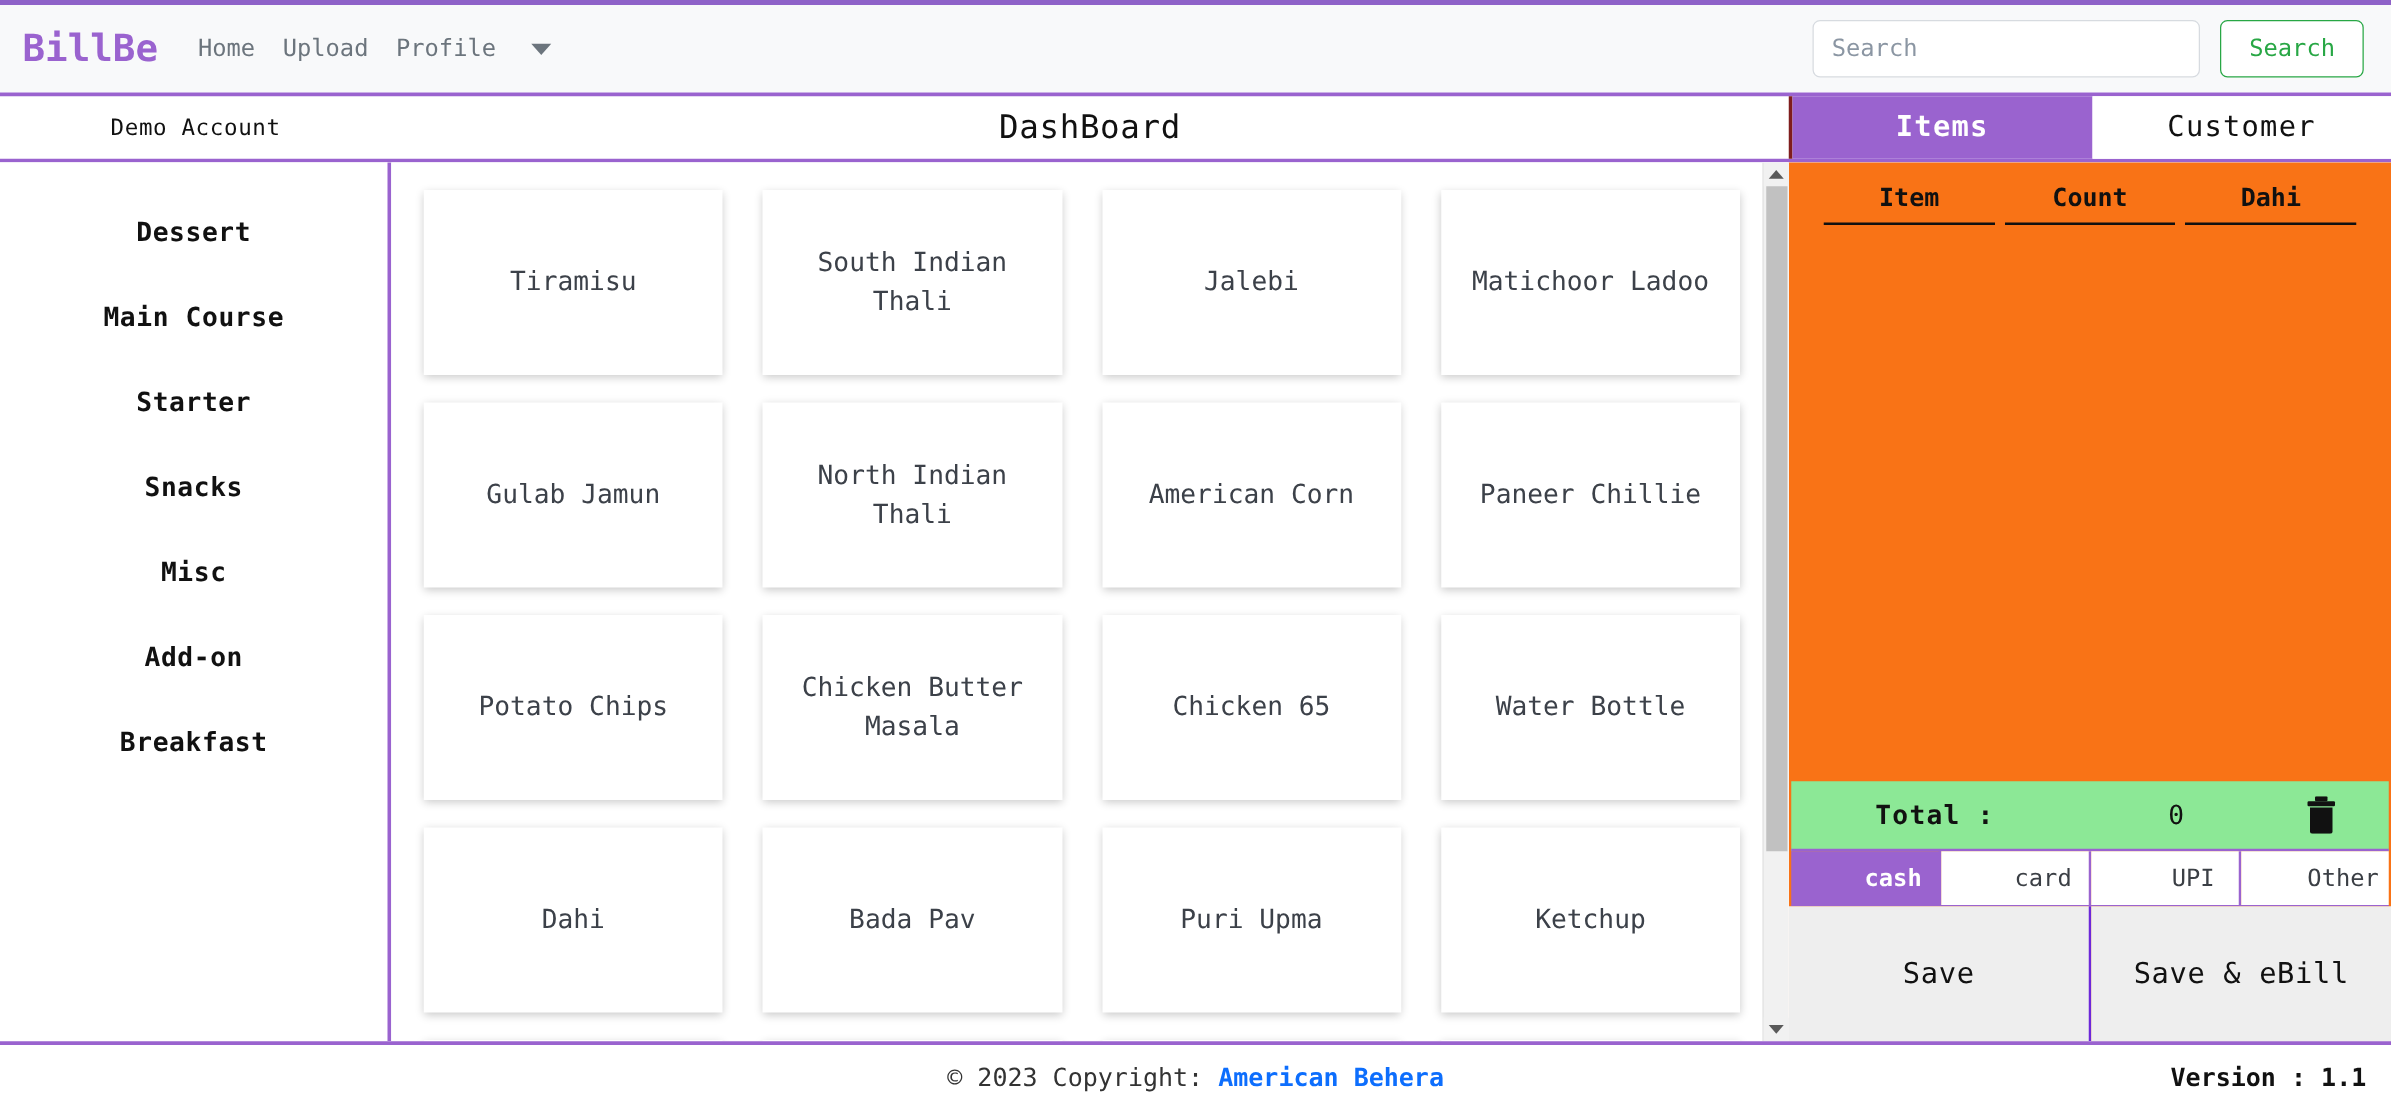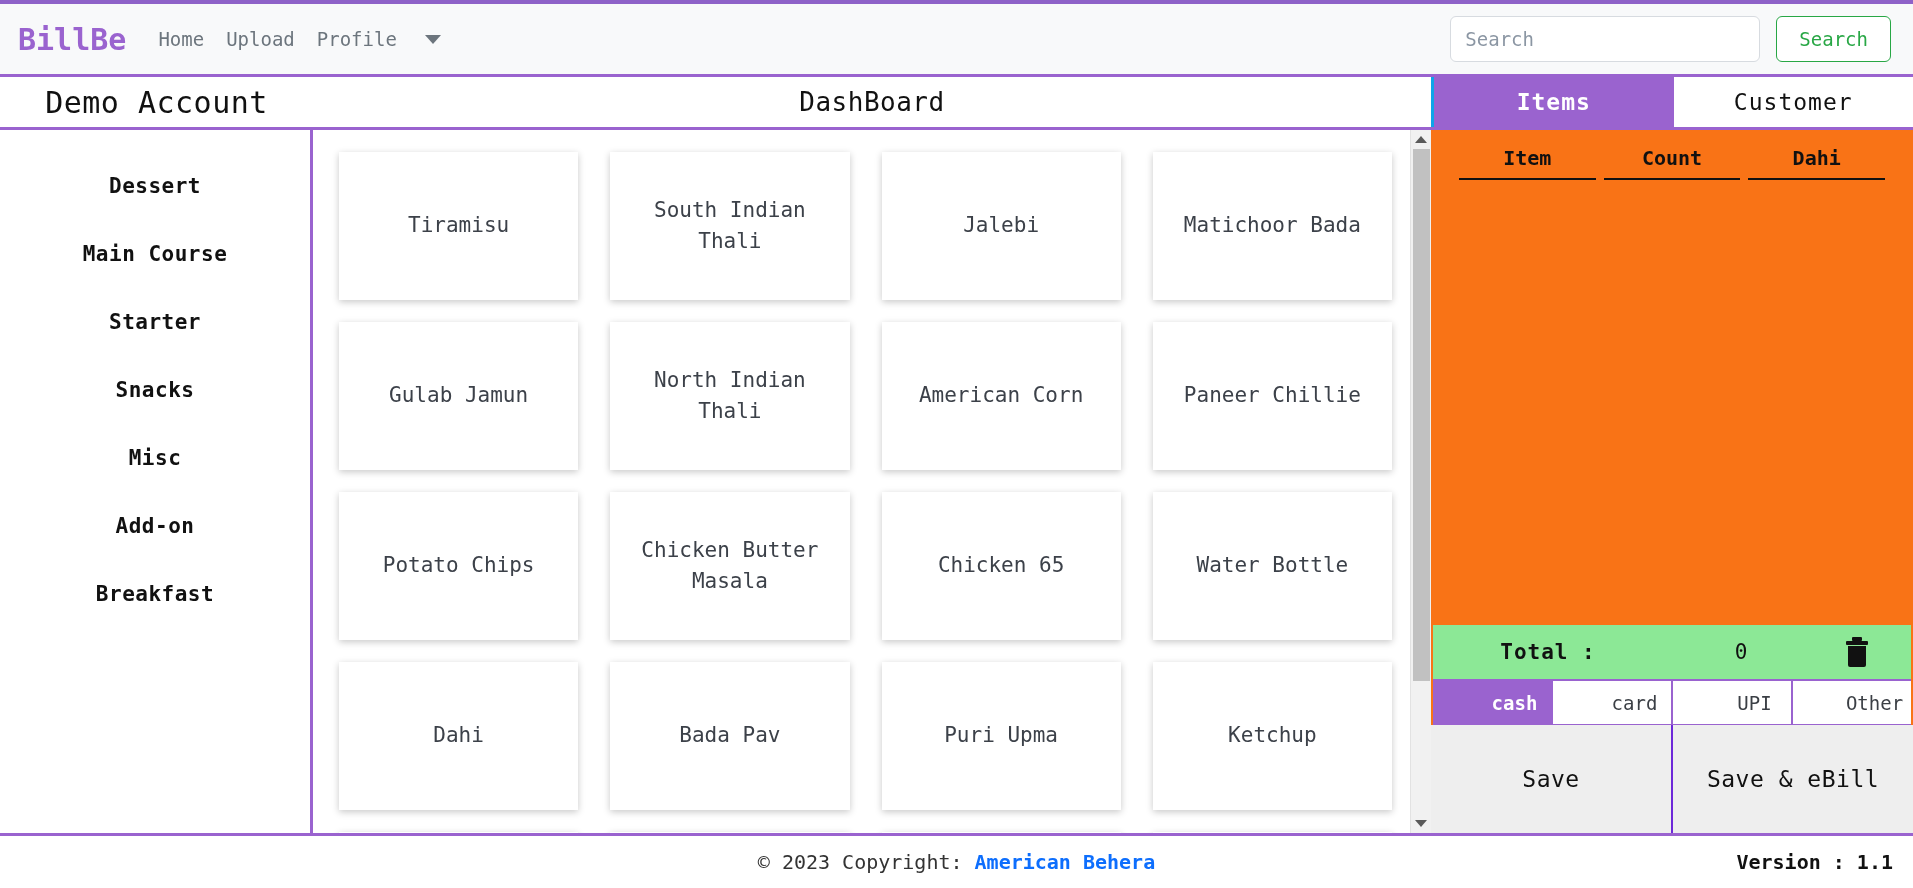--- a/index.html
+++ b/index.html
@@ -46,27 +46,27 @@
 
   
   .subheader {
     height: 56px; flex: 0 0 56px;
     display: flex; align-items: stretch;
     border-top: 3px solid #9a63cf; border-bottom: 3px solid #9a63cf;
     background: #fff;
   }
   .account-name {
     width: 313px; display: flex; align-items: center; justify-content: center;
-    font-size: 30px; color: #111; letter-spacing: 0.5px;
+    font-size: 18px; color: #111; letter-spacing: 0.5px;
   }
   .dash-title {
     flex: 1; display: flex; align-items: center; justify-content: center;
     font-size: 26px; color: #111; letter-spacing: 0.5px;
   }
-  .tabs { width: 482px; display: flex; border-left: 3px solid #0ea5e9; }
+  .tabs { width: 482px; display: flex; border-left: 3px solid #7f1d1d; }
   .tab {
     flex: 1; display: flex; align-items: center; justify-content: center;
     font-size: 23px; color: #111; cursor: pointer; background: #fff;
     letter-spacing: 1px;
   }
   .tab.active { background: #9a63cf; color: #fff; font-weight: bold; }
 
   
   .body-row { flex: 1; display: flex; min-height: 0; background: #fff; }
 
@@ -212,21 +212,21 @@
       <div class="cat">Add-on</div>
       <div class="cat">Breakfast</div>
     </div>
 
     <div class="grid-wrap">
       <div class="grid-scroll">
         <div class="grid">
           <div class="card">Tiramisu</div>
           <div class="card">South Indian Thali</div>
           <div class="card">Jalebi</div>
-          <div class="card">Matichoor Bada</div>
+          <div class="card">Matichoor Ladoo</div>
           <div class="card">Gulab Jamun</div>
           <div class="card">North Indian Thali</div>
           <div class="card">American Corn</div>
           <div class="card">Paneer Chillie</div>
           <div class="card">Potato Chips</div>
           <div class="card">Chicken Butter Masala</div>
           <div class="card">Chicken 65</div>
           <div class="card">Water Bottle</div>
           <div class="card">Dahi</div>
           <div class="card">Bada Pav</div>

